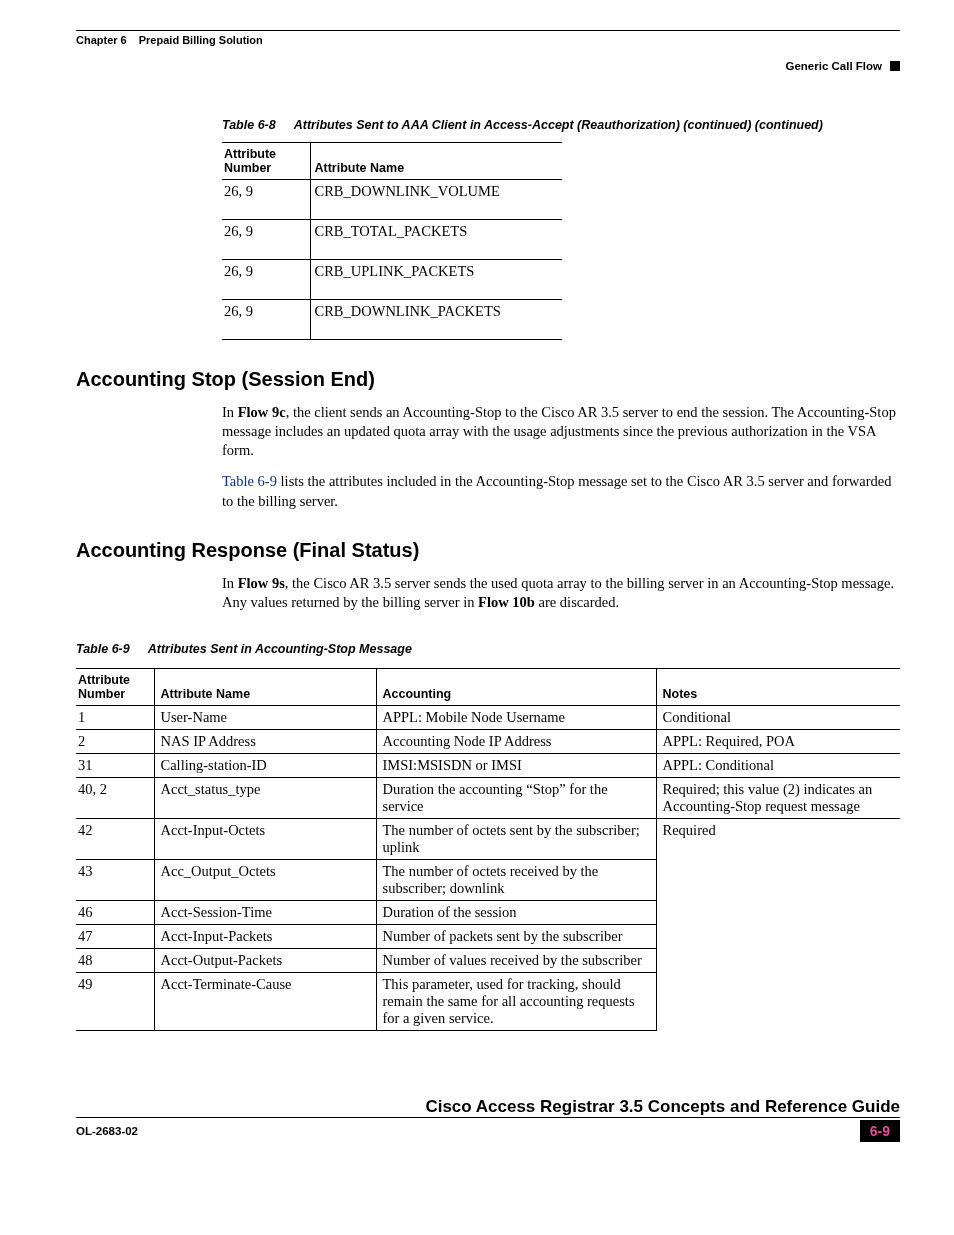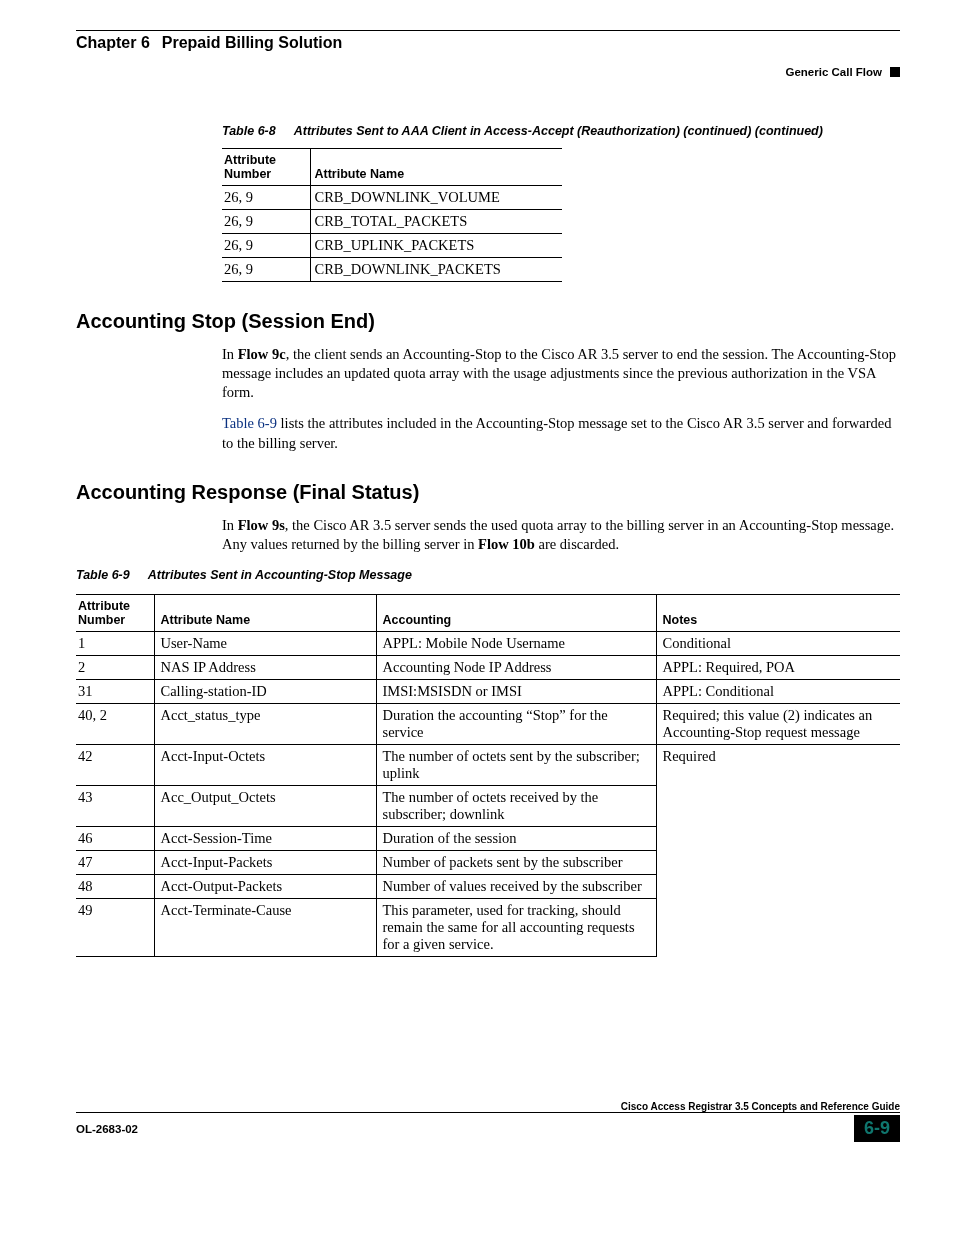--- a/index.html
+++ b/index.html
@@ -18,21 +18,21 @@
     box-sizing: border-box;
   }
   .header-rule {
     border-top: 1px solid #000;
     margin-bottom: 3px;
   }
   .header-row {
     display: flex;
     align-items: baseline;
     font-family: Arial, Helvetica, sans-serif;
-    font-size: 16px;
+    font-size: 11px;
     font-weight: bold;
   }
   .header-row .ch-label { margin-right: 12px; }
   .header-right {
     display: flex;
     justify-content: flex-end;
     align-items: center;
     font-family: Arial, Helvetica, sans-serif;
     font-size: 11.5px;
     font-weight: bold;
@@ -69,21 +69,21 @@
     font-family: Arial, Helvetica, sans-serif;
     font-size: 12.5px;
     font-weight: bold;
     text-align: left;
     vertical-align: bottom;
     padding: 4px 6px 4px 2px;
     border-top: 1.2px solid #000;
     border-bottom: 1.2px solid #000;
   }
   table.attr-table td {
-    padding: 3px 6px 3px 2px;
+    padding: 3px 6px 19px 2px;
     border-bottom: 0.7px solid #000;
     vertical-align: top;
   }
   table.attr-table th.col-div,
   table.attr-table td.col-div {
     border-left: 0.7px solid #000;
     padding-left: 4px;
   }
   table.big-table {
     border-collapse: collapse;
@@ -121,21 +121,21 @@
   }
   .body-text {
     margin: 0 0 12px 0;
     padding-left: 146px;
     line-height: 1.32;
   }
   .body-text .bold { font-weight: bold; }
   .body-text .link { color: #0a3180; }
   .table-wrap-small { margin-left: 146px; }
   .caption-wrap-small { margin-left: 146px; }
-  .caption-wrap-big { margin-left: 0; margin-top: 14px; margin-bottom: 12px; }
+  .caption-wrap-big { margin-left: 0; margin-top: 30px; margin-bottom: 12px; }
   .footer {
     position: absolute;
     left: 76px;
     right: 54px;
     bottom: 28px;
   }
   .footer-rule {
     border-top: 1px solid #000;
   }
   .footer-row {
@@ -146,29 +146,29 @@
     font-size: 11.5px;
     font-weight: bold;
     margin-top: 2px;
     gap: 44px;
   }
   .footer-title-row {
     display: flex;
     justify-content: flex-end;
     align-items: center;
     font-family: Arial, Helvetica, sans-serif;
-    font-size: 10px;
+    font-size: 17px;
     font-weight: bold;
     margin-top: -2px;
   }
   .page-badge {
     background: #000;
-    color: #0f766e;
+    color: #ec4899;
     padding: 3px 10px;
-    font-size: 18px;
+    font-size: 14px;
     font-weight: bold;
     margin-left: 8px;
     display: inline-block;
   }
 </style>
 </head>
 <body>
 
 <div class="page">
 

